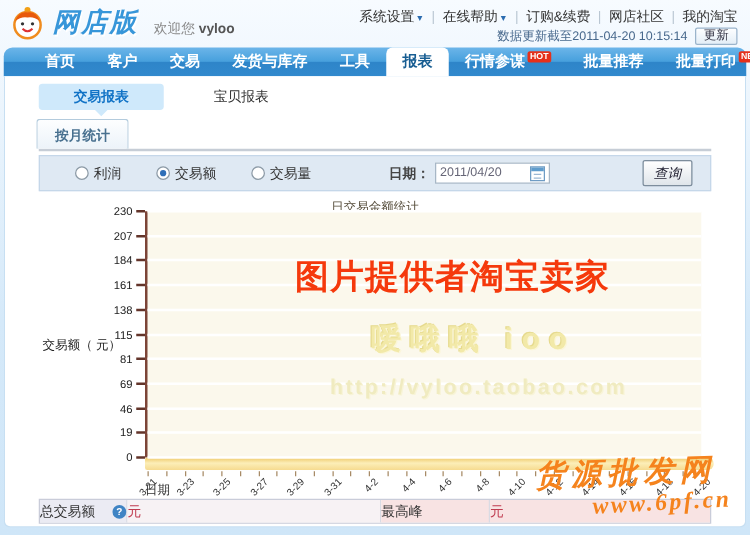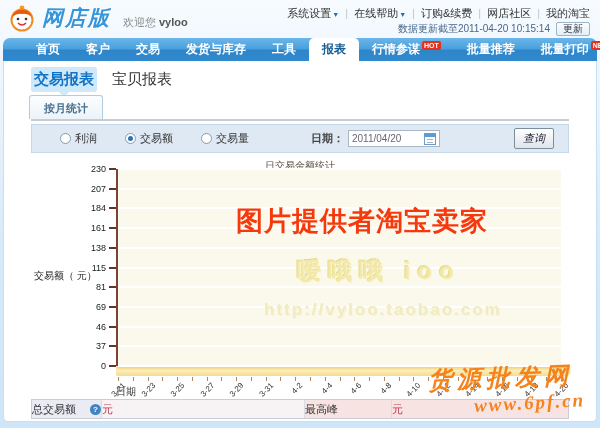--- a/index.html
+++ b/index.html
@@ -32,21 +32,21 @@
              color: #ffffff; cursor: pointer; white-space: nowrap; }
   .nav-tab.active { background: #ffffff; color: #175d92; border-radius: 5px 5px 0 0; }
   .badge { font-size: 7px; font-weight: bold; color: #fff; background: #e5301b; border-radius: 2px;
            padding: 0 2px; margin-left: 2px; position: relative; top: -4px; line-height: 9px; }
 
   
   .card { position: absolute; top: 61px; left: 3px; right: 3px; height: 361px; background: #fff;
           border: 1px solid #c7dff2; border-top: none; border-radius: 0 0 5px 5px; }
 
   .subnav { position: absolute; top: 6px; left: 27px; display: flex; align-items: center; }
-  .subnav-tab { font-size: 15px; color: #333; padding: 3px 3px; margin-right: 12px; cursor: pointer;
+  .subnav-tab { font-size: 11px; color: #333; padding: 3px 28px; margin-right: 12px; cursor: pointer;
                 position: relative; }
   .subnav-tab.active { background: #cfe9fb; color: #1173c6; font-weight: bold; border-radius: 3px; }
   .subnav-tab.active::after { content: ""; position: absolute; left: 50%; bottom: -5px; margin-left: -5px;
                 border: 5px solid transparent; border-top: 5px solid #cfe9fb; border-bottom: none; }
 
   .stat-tabs { position: absolute; top: 34px; left: 25px; display: flex; gap: 6px; z-index: 2; }
   .stat-tab { height: 24px; padding: 5px 14px 0; font-size: 11px; font-weight: bold; cursor: pointer;
               border: 1px solid #b3cbdd; border-bottom: none; border-radius: 3px 3px 0 0;
               background: linear-gradient(#fdfeff, #ecf3f9); color: #48708f; }
   .stat-tab.active { background: linear-gradient(#eef8fe, #d4edfc); color: #1173c6; border-color: #9cc6e6; }
@@ -226,21 +226,21 @@
           <div class="ytick-mark" style="top: 117.2px;"></div>
           <div class="ytick-label" style="top: 118.2px;">81</div>
           <div class="grid" style="top: 136.9px;"></div>
           <div class="ytick-mark" style="top: 136.9px;"></div>
           <div class="ytick-label" style="top: 137.9px;">69</div>
           <div class="grid" style="top: 156.6px;"></div>
           <div class="ytick-mark" style="top: 156.6px;"></div>
           <div class="ytick-label" style="top: 157.6px;">46</div>
           <div class="grid" style="top: 176.3px;"></div>
           <div class="ytick-mark" style="top: 176.3px;"></div>
-          <div class="ytick-label" style="top: 177.3px;">37</div>
+          <div class="ytick-label" style="top: 177.3px;">19</div>
           <div class="grid" style="top: 196px;"></div>
           <div class="ytick-mark" style="top: 196px;"></div>
           <div class="ytick-label" style="top: 197px;">0</div>
           <div class="xtick" style="left: 0%;"></div>
           <div class="xlab" style="left: calc(0% + 3px);">3-21</div>
           <div class="xtick" style="left: 3.33333%;"></div>
           <div class="xtick" style="left: 6.66667%;"></div>
           <div class="xlab" style="left: calc(6.66667% + 3px);">3-23</div>
           <div class="xtick" style="left: 10%;"></div>
           <div class="xtick" style="left: 13.3333%;"></div>

